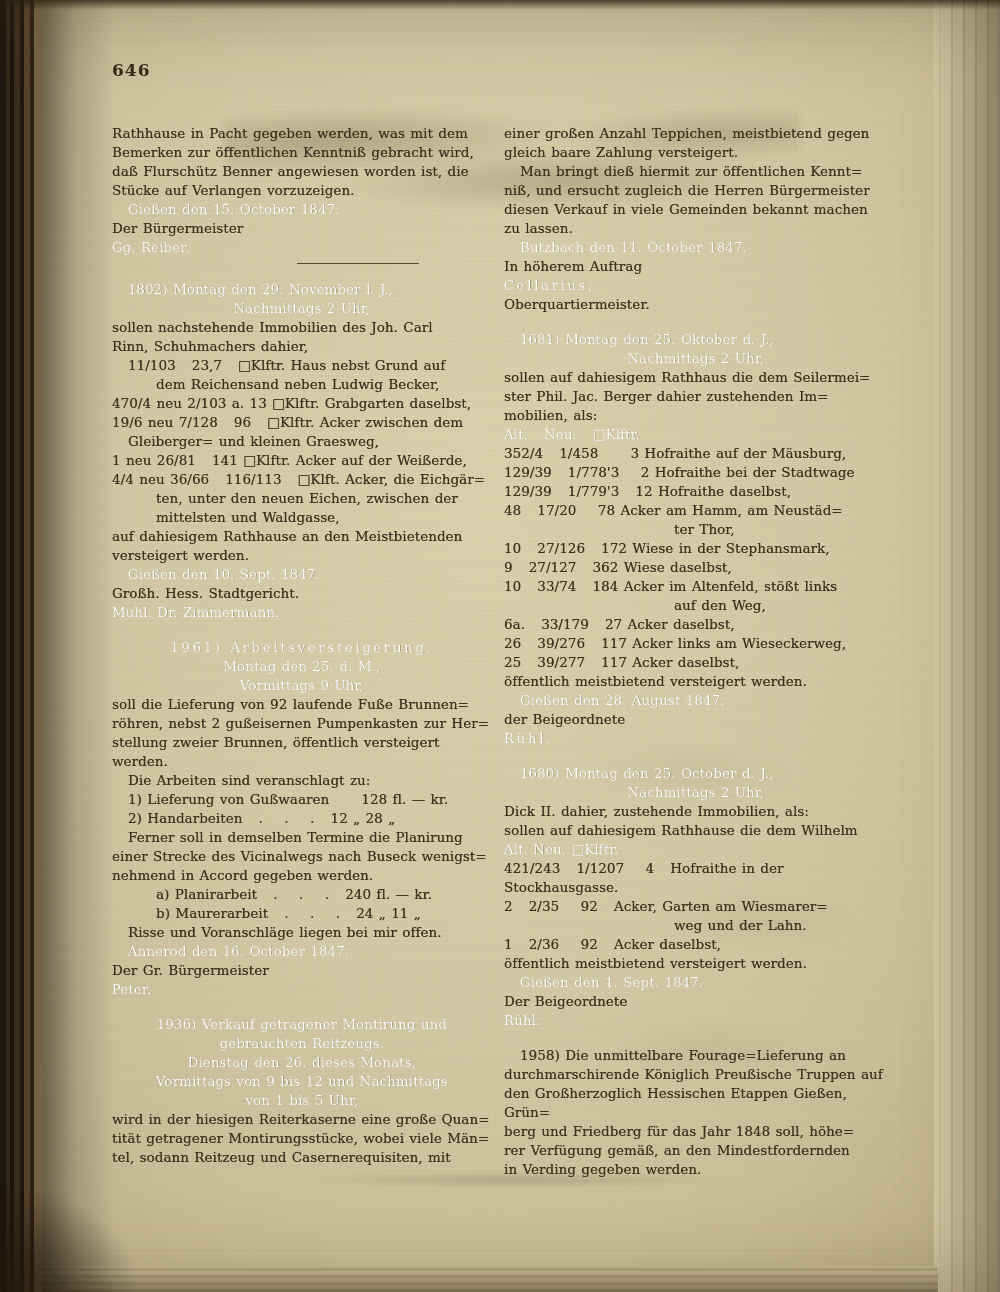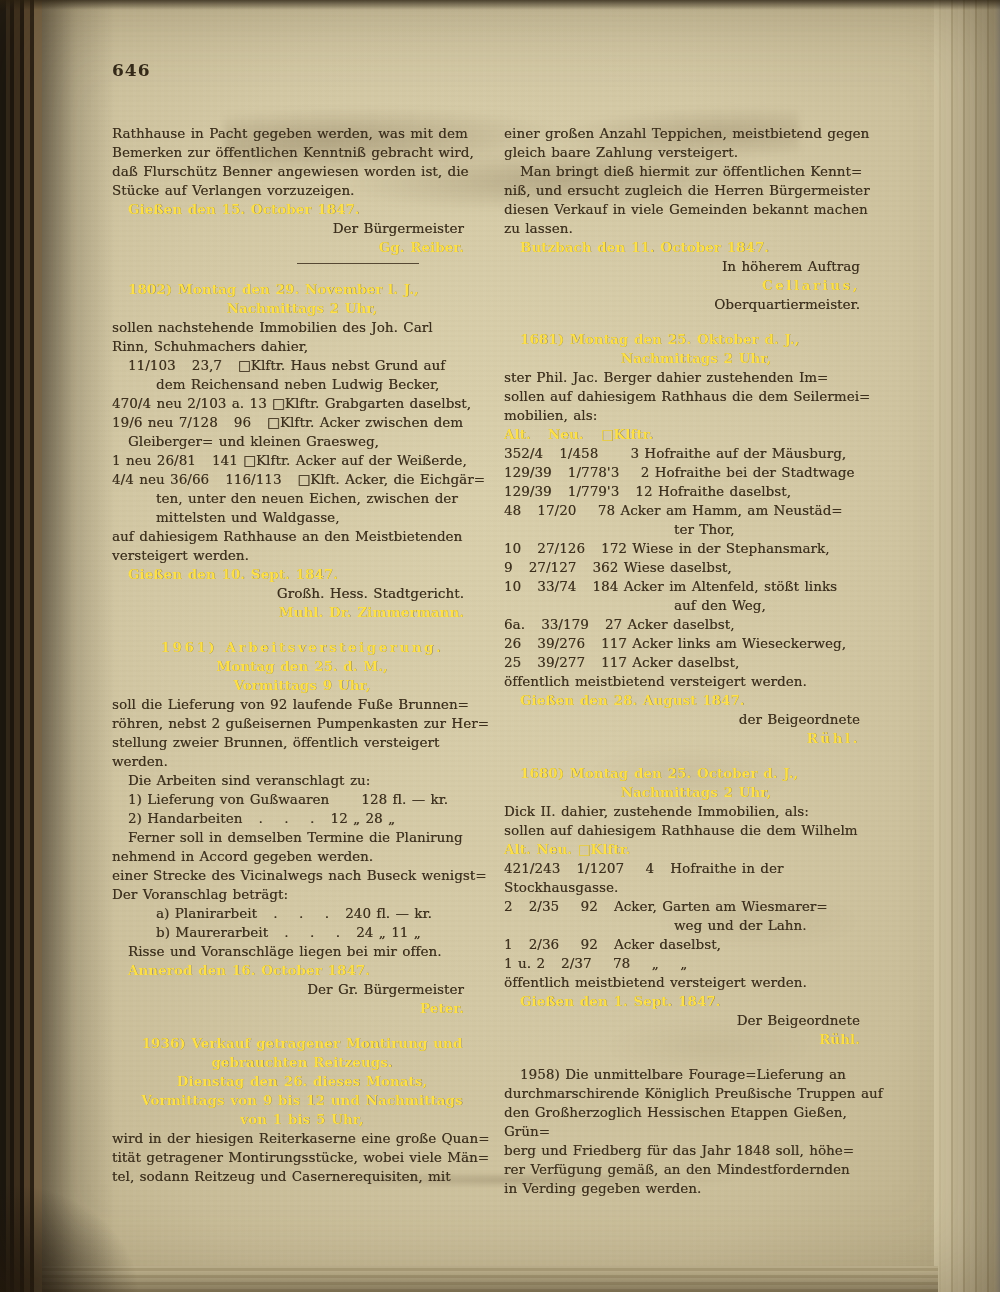--- a/index.html
+++ b/index.html
@@ -58,27 +58,27 @@
   .columns{display:flex;gap:12px;margin-top:44px;}
   .col{color:#3c2f1d;}
   .col-left{width:380px;}
   .col-right{width:384px;}
   .block + .block{margin-top:16px;}
   .line{
     font-size:13.4px;line-height:19px;min-height:19px;
     letter-spacing:.1px;word-spacing:1px;
     text-shadow:.3px 0 0 rgba(50,38,20,.55);
   }
-  .bold{font-weight:bold;color:#fde047;}
+  .bold{font-weight:normal;color:#ffffff;}
   .spaced{letter-spacing:2.6px;}
   .a-i{padding-left:16px;}
   .a-i2{padding-left:44px;}
   .a-i3{padding-left:170px;}
   .a-c{text-align:center;}
-  .a-r{text-align:right;padding-right:28px;}
+  .a-r{padding-right:28px;}
   .rule{width:122px;border-top:1px solid rgba(62,48,30,.85);margin:6px 0 4px 185px;height:0;}
 </style>
 </head>
 <body>
 
 <div class="scan">
   <div class="paper"></div>
   <div class="ghost ghost1"></div>
   <div class="ghost ghost2"></div>
   <div class="ghost ghost-bottom"></div>
@@ -121,23 +121,22 @@
             <div class="line a-c bold spaced">1961) Arbeitsversteigerung.</div>
             <div class="line a-c bold">Montag den 25. d. M.,</div>
             <div class="line a-c bold">Vormittags 9 Uhr,</div>
             <div class="line a-l">soll die Lieferung von 92 laufende Fuße Brunnen=</div>
             <div class="line a-l">röhren, nebst 2 gußeisernen Pumpenkasten zur Her=</div>
             <div class="line a-l">stellung zweier Brunnen, öffentlich versteigert werden.</div>
             <div class="line a-i">Die Arbeiten sind veranschlagt zu:</div>
             <div class="line a-i">1) Lieferung von Gußwaaren &nbsp;&nbsp;&nbsp;&nbsp; 128 fl. — kr.</div>
             <div class="line a-i">2) Handarbeiten &nbsp; . &nbsp;&nbsp; . &nbsp;&nbsp; . &nbsp; 12 „ 28 „</div>
             <div class="line a-i">Ferner soll in demselben Termine die Planirung</div>
+            <div class="line a-l">einer Strecke des Vicinalwegs nach Buseck wenigst=</div>
             <div class="line a-l">nehmend in Accord gegeben werden.</div>
-            <div class="line a-l">einer Strecke des Vicinalwegs nach Buseck wenigst=</div>
-            <div class="line a-l">Der Voranschlag beträgt:</div>
             <div class="line a-i2">a) Planirarbeit &nbsp; . &nbsp;&nbsp; . &nbsp;&nbsp; . &nbsp; 240 fl. — kr.</div>
             <div class="line a-i2">b) Maurerarbeit &nbsp; . &nbsp;&nbsp; . &nbsp;&nbsp; . &nbsp; 24 „ 11 „</div>
             <div class="line a-i">Risse und Voranschläge liegen bei mir offen.</div>
             <div class="line a-i bold">Annerod den 16. October 1847.</div>
             <div class="line a-r">Der Gr. Bürgermeister</div>
             <div class="line a-r bold">Peter.</div>
           </div>
           <div class="block">
             <div class="line a-c bold">1936) Verkauf getragener Montirung und</div>
             <div class="line a-c bold">gebrauchten Reitzeugs.</div>
@@ -158,22 +157,22 @@
             <div class="line a-l">diesen Verkauf in viele Gemeinden bekannt machen</div>
             <div class="line a-l">zu lassen.</div>
             <div class="line a-i bold">Butzbach den 11. October 1847.</div>
             <div class="line a-r">In höherem Auftrag</div>
             <div class="line a-r bold spaced">Cellarius,</div>
             <div class="line a-r">Oberquartiermeister.</div>
           </div>
           <div class="block">
             <div class="line a-i bold">1681) Montag den 25. Oktober d. J.,</div>
             <div class="line a-c bold">Nachmittags 2 Uhr,</div>
+            <div class="line a-l">sollen auf dahiesigem Rathhaus die dem Seilermei=</div>
             <div class="line a-l">ster Phil. Jac. Berger dahier zustehenden Im=</div>
-            <div class="line a-l">sollen auf dahiesigem Rathhaus die dem Seilermei=</div>
             <div class="line a-l">mobilien, als:</div>
             <div class="line a-l bold">Alt. &nbsp; Neu. &nbsp; □Klftr.</div>
             <div class="line a-l">352/4 &nbsp; 1/458 &nbsp;&nbsp;&nbsp;&nbsp; 3 Hofraithe auf der Mäusburg,</div>
             <div class="line a-l">129/39 &nbsp; 1/778'3 &nbsp;&nbsp; 2 Hofraithe bei der Stadtwage</div>
             <div class="line a-l">129/39 &nbsp; 1/779'3 &nbsp; 12 Hofraithe daselbst,</div>
             <div class="line a-l">48 &nbsp; 17/20 &nbsp;&nbsp; 78 Acker am Hamm, am Neustäd=</div>
             <div class="line a-i3">ter Thor,</div>
             <div class="line a-l">10 &nbsp; 27/126 &nbsp; 172 Wiese in der Stephansmark,</div>
             <div class="line a-l">9 &nbsp; 27/127 &nbsp; 362 Wiese daselbst,</div>
             <div class="line a-l">10 &nbsp; 33/74 &nbsp; 184 Acker im Altenfeld, stößt links</div>
@@ -189,21 +188,20 @@
           <div class="block">
             <div class="line a-i bold">1680) Montag den 25. October d. J.,</div>
             <div class="line a-c bold">Nachmittags 2 Uhr,</div>
             <div class="line a-l">Dick II. dahier, zustehende Immobilien, als:</div>
             <div class="line a-l">sollen auf dahiesigem Rathhause die dem Wilhelm</div>
             <div class="line a-l bold">Alt. Neu. □Klftr.</div>
             <div class="line a-l">421/243 &nbsp; 1/1207 &nbsp;&nbsp; 4 &nbsp; Hofraithe in der Stockhausgasse.</div>
             <div class="line a-l">2 &nbsp; 2/35 &nbsp;&nbsp; 92 &nbsp; Acker, Garten am Wiesmarer=</div>
             <div class="line a-i3">weg und der Lahn.</div>
             <div class="line a-l">1 &nbsp; 2/36 &nbsp;&nbsp; 92 &nbsp; Acker daselbst,</div>
-            <div class="line a-l">1 u. 2 &nbsp; 2/37 &nbsp;&nbsp; 78 &nbsp;&nbsp; „ &nbsp;&nbsp; „</div>
             <div class="line a-l">öffentlich meistbietend versteigert werden.</div>
             <div class="line a-i bold">Gießen den 1. Sept. 1847.</div>
             <div class="line a-r">Der Beigeordnete</div>
             <div class="line a-r bold">Rühl.</div>
           </div>
           <div class="block">
             <div class="line a-i">1958) Die unmittelbare Fourage=Lieferung an</div>
             <div class="line a-l">durchmarschirende Königlich Preußische Truppen auf</div>
             <div class="line a-l">den Großherzoglich Hessischen Etappen Gießen, Grün=</div>
             <div class="line a-l">berg und Friedberg für das Jahr 1848 soll, höhe=</div>

